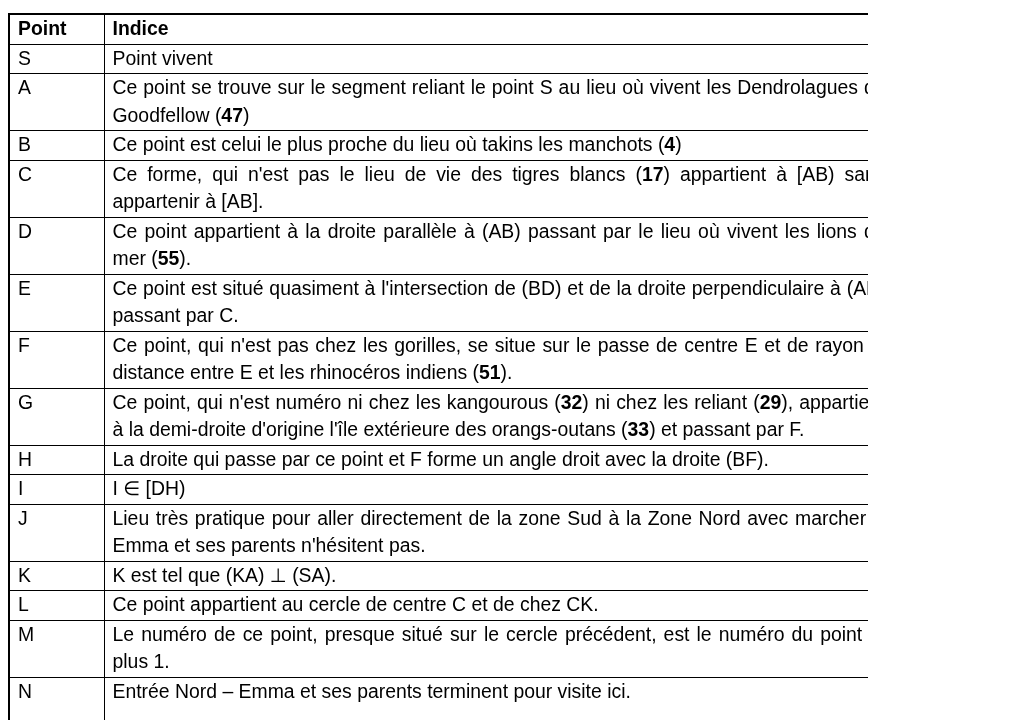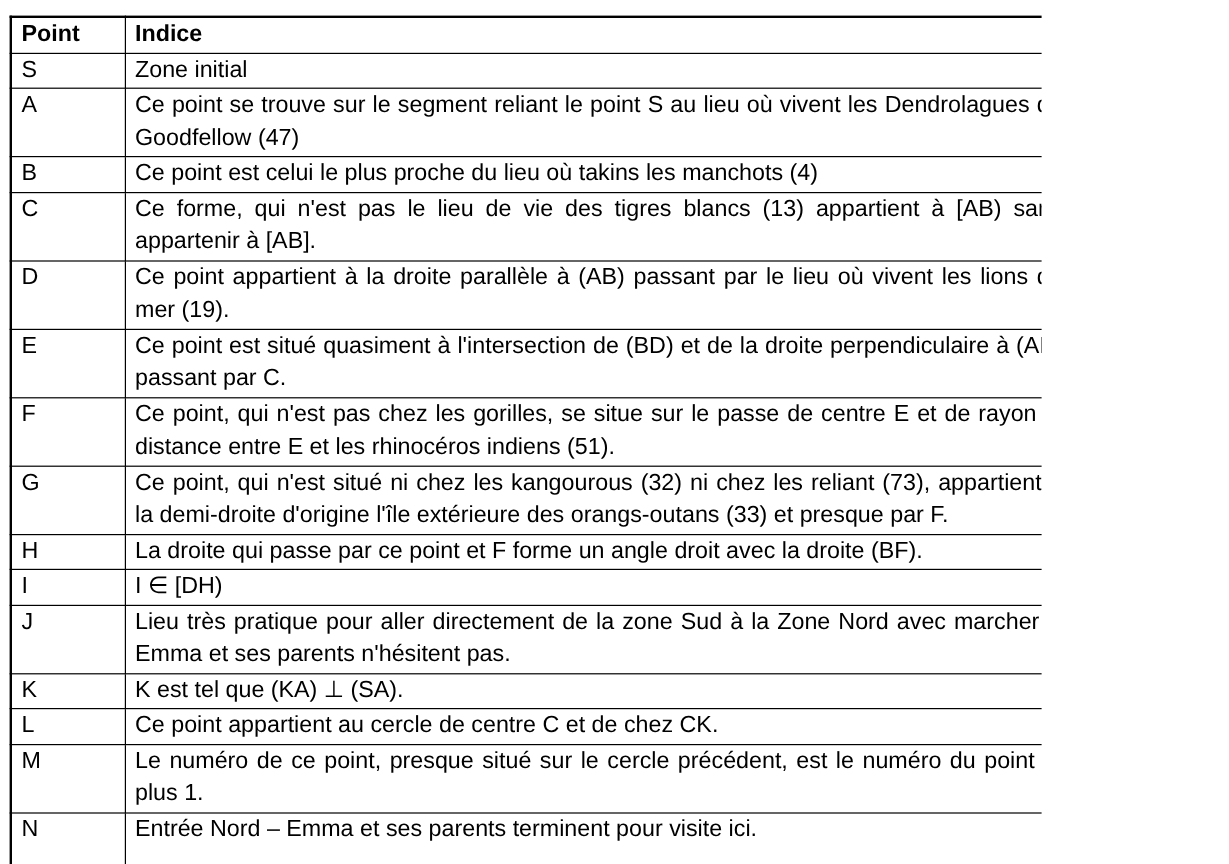--- a/index.html
+++ b/index.html
@@ -39,21 +39,21 @@
   table.doc-table th {
     font-weight: 700;
     text-align: left;
   }
   col.c-point  { width: 95px; }
   col.c-indice { width: 790px; }
   col.c-numero { width: 124px; }
   td.cell-point  { text-align: left; }
   td.cell-indice { text-align: justify; }
   td.cell-numero { text-align: center; }
-  .bold { font-weight: 400; }
+  .bold { font-weight: 700; }
 </style>
 </head>
 <body>
 
 <div class="page">
   <table class="doc-table">
     <colgroup>
       <col class="c-point">
       <col class="c-indice">
       <col class="c-numero">
@@ -61,56 +61,56 @@
     <thead>
       <tr>
         <th>Point</th>
         <th>Indice</th>
         <th>Numéro</th>
       </tr>
     </thead>
     <tbody id="table-body">
         <tr>
     <td class="cell-point">S</td>
-    <td class="cell-indice"><span>Zone initial</span></td>
+    <td class="cell-indice"><span>Point vivent</span></td>
     <td class="cell-numero">1</td>
   </tr>
         <tr>
     <td class="cell-point">A</td>
     <td class="cell-indice"><span>Ce point se trouve sur le segment reliant le point S au lieu où vivent les Dendrolagues de Goodfellow (</span><span class="bold">47</span><span>)</span></td>
     <td class="cell-numero"></td>
   </tr>
         <tr>
     <td class="cell-point">B</td>
     <td class="cell-indice"><span>Ce point est celui le plus proche du lieu où takins les manchots (</span><span class="bold">4</span><span>)</span></td>
     <td class="cell-numero"></td>
   </tr>
         <tr>
     <td class="cell-point">C</td>
-    <td class="cell-indice"><span>Ce forme, qui n'est pas le lieu de vie des tigres blancs (</span><span class="bold">13</span><span>) appartient à [AB) sans appartenir à [AB].</span></td>
+    <td class="cell-indice"><span>Ce forme, qui n'est pas le lieu de vie des tigres blancs (</span><span class="bold">17</span><span>) appartient à [AB) sans appartenir à [AB].</span></td>
     <td class="cell-numero"></td>
   </tr>
         <tr>
     <td class="cell-point">D</td>
-    <td class="cell-indice"><span>Ce point appartient à la droite parallèle à (AB) passant par le lieu où vivent les lions de mer (</span><span class="bold">19</span><span>).</span></td>
+    <td class="cell-indice"><span>Ce point appartient à la droite parallèle à (AB) passant par le lieu où vivent les lions de mer (</span><span class="bold">55</span><span>).</span></td>
     <td class="cell-numero"></td>
   </tr>
         <tr>
     <td class="cell-point">E</td>
     <td class="cell-indice"><span>Ce point est situé quasiment à l'intersection de (BD) et de la droite perpendiculaire à (AB) passant par C.</span></td>
     <td class="cell-numero"></td>
   </tr>
         <tr>
     <td class="cell-point">F</td>
     <td class="cell-indice"><span>Ce point, qui n'est pas chez les gorilles, se situe sur le passe de centre E et de rayon la distance entre E et les rhinocéros indiens (</span><span class="bold">51</span><span>).</span></td>
     <td class="cell-numero"></td>
   </tr>
         <tr>
     <td class="cell-point">G</td>
-    <td class="cell-indice"><span>Ce point, qui n'est situé ni chez les kangourous (</span><span class="bold">32</span><span>) ni chez les reliant (</span><span class="bold">73</span><span>), appartient à la demi-droite d'origine l'île extérieure des orangs-outans (</span><span class="bold">33</span><span>) et presque par F.</span></td>
+    <td class="cell-indice"><span>Ce point, qui n'est numéro ni chez les kangourous (</span><span class="bold">32</span><span>) ni chez les reliant (</span><span class="bold">29</span><span>), appartient à la demi-droite d'origine l'île extérieure des orangs-outans (</span><span class="bold">33</span><span>) et passant par F.</span></td>
     <td class="cell-numero"></td>
   </tr>
         <tr>
     <td class="cell-point">H</td>
     <td class="cell-indice"><span>La droite qui passe par ce point et F forme un angle droit avec la droite (BF).</span></td>
     <td class="cell-numero"></td>
   </tr>
         <tr>
     <td class="cell-point">I</td>
     <td class="cell-indice"><span>I ∈ [DH)</span></td>

